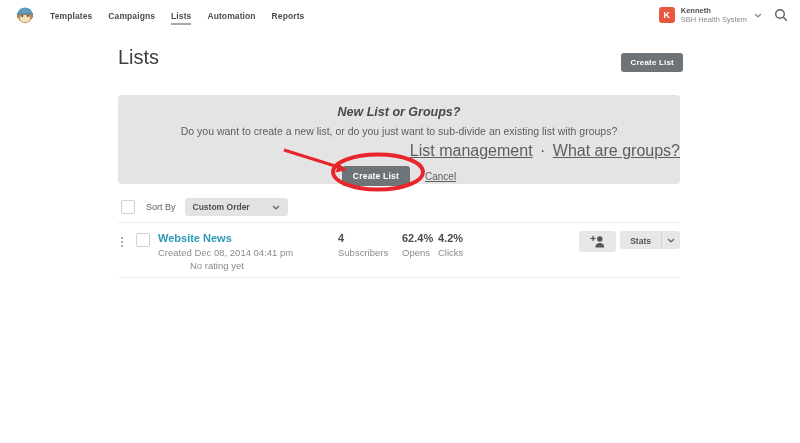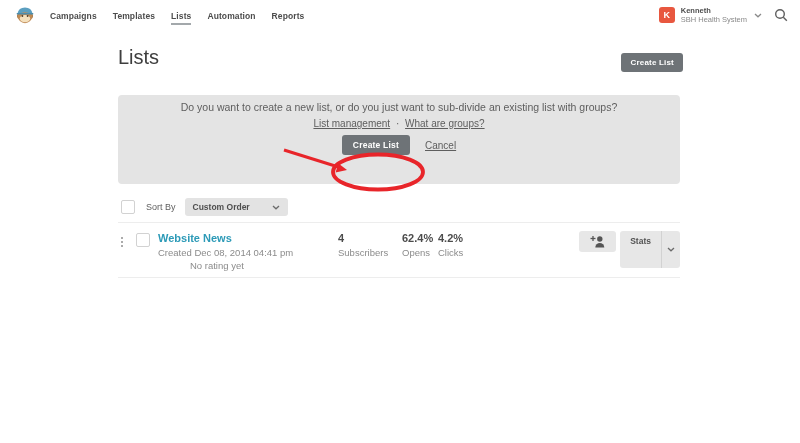--- a/index.html
+++ b/index.html
@@ -36,21 +36,21 @@
               padding:5px 9px; border:none; border-radius:3px; cursor:pointer;
               letter-spacing:.2px; }
   .header-create { position:absolute; right:117px; top:53px; }
 
   
   .panel { position:absolute; left:118px; top:95px; width:562px; height:89px;
            background:#e4e4e4; border-radius:4px; text-align:center; }
   .panel-heading { margin-top:10px; font-size:12.5px; font-style:italic;
                    font-weight:bold; color:#494949; }
   .panel-body { margin-top:6px; font-size:10.5px; color:#5e5e5e; }
-  .panel-links { margin-top:5px; font-size:10px; color:#5e5e5e; }
+  .panel-links { margin-top:5px; font-size:16px; color:#5e5e5e;text-align:right; }
   .panel-links .lnk { text-decoration:underline; cursor:pointer; }
   .panel-links .sep { margin:0 3px; }
   .panel-actions { margin-top:6px; display:flex; justify-content:center;
                    align-items:center; gap:15px; }
   .panel-create { font-size:8.5px; padding:5px 11px; }
   .panel-cancel { font-size:10px; color:#5e5e5e; text-decoration:underline; cursor:pointer; }
 
   
   .sort-row { position:absolute; left:121px; top:198px; display:flex; align-items:center; }
   .checkbox { width:14px; height:14px; background:#fff; border:1px solid #d2d2d2;
@@ -74,21 +74,21 @@
               color:#2c9ab7; cursor:pointer; }
   .row-created { position:absolute; left:40px; top:18px; font-size:9.5px; color:#8b8b8b; }
   .row-rating  { position:absolute; left:40px; top:31px; font-size:9.5px; color:#8b8b8b;padding-left:32px; }
   .stat { position:absolute; top:3px; }
   .stat-value { font-size:11px; font-weight:bold; color:#4c4c4c; }
   .stat-label { margin-top:3px; font-size:9.5px; color:#8b8b8b; }
   .stat-subs { left:220px; } .stat-opens { left:284px; } .stat-clicks { left:320px; }
   .row-actions { position:absolute; right:0; top:2px; display:flex; gap:4px; }
   .icon-btn { width:37px; height:21px; background:#e7e7e7; border:none; border-radius:3px;
               display:flex; align-items:center; justify-content:center; cursor:pointer; }
-  .split { display:flex; height:37px; background:#e7e7e7; border-radius:3px; overflow:hidden; }
+  .split { display:flex; height:18px; background:#e7e7e7; border-radius:3px; overflow:hidden; }
   .split-main { padding:0 10px; font-size:8.5px; font-weight:600; color:#525252;
                 line-height:21px; cursor:pointer; }
   .split-caret { width:19px; border-left:1px solid #d2d2d2; display:flex;
                  align-items:center; justify-content:center; cursor:pointer; }
 
   
   .annotation-layer { position:absolute; inset:0; pointer-events:none; z-index:50; }
 </style>
 </head>
 <body>
@@ -100,22 +100,22 @@
       <circle cx="15" cy="11" r="3" fill="#a97947"></circle>
       <circle cx="10" cy="11" r="7.2" fill="#c08b55"></circle>
       <ellipse cx="10" cy="13.6" rx="5.2" ry="3.6" fill="#f4e0bd"></ellipse>
       <path d="M2.5 8.5 Q3.5 2.5 10 2.5 Q16.5 2.5 17.5 8.5 L16 9 Q10 5.5 4 9 Z" fill="#5b9fc0"></path>
       <rect x="1.6" y="8" width="16.8" height="1.6" rx="0.8" fill="#4b8cac"></rect>
       <circle cx="7.4" cy="11" r="0.9" fill="#53402c"></circle>
       <circle cx="12.6" cy="11" r="0.9" fill="#53402c"></circle>
     </svg>
   </span>
   <div class="nav-items">
+    <span class="nav-item">Templates</span>
     <span class="nav-item">Campaigns</span>
-    <span class="nav-item">Templates</span>
     <span class="nav-item active">Lists</span>
     <span class="nav-item">Automation</span>
     <span class="nav-item">Reports</span>
   </div>
   <div class="nav-right">
     <span class="avatar">K</span>
     <span class="user-info">
       <div class="user-name">Kenneth</div>
       <div class="user-org">SBH Health System</div>
     </span>
@@ -130,20 +130,21 @@
         <line x1="9.3" y1="9.3" x2="12.8" y2="12.8" stroke="#5f5f5f" stroke-width="1.4"></line>
       </svg>
     </span>
   </div>
 </div>
 
 <h1 class="page-title">Lists</h1>
 <button class="btn-dark header-create">Create List</button>
 
 <div class="panel">
+  <div class="panel-heading">New List or Groups?</div>
   <div class="panel-body">Do you want to create a new list, or do you just want to sub-divide an existing list with groups?</div>
   <div class="panel-links">
     <span class="lnk">List management</span>
     <span class="sep">·</span>
     <span class="lnk">What are groups?</span>
   </div>
   <div class="panel-actions">
     <button class="btn-dark panel-create">Create List</button>
     <span class="panel-cancel">Cancel</span>
   </div>

